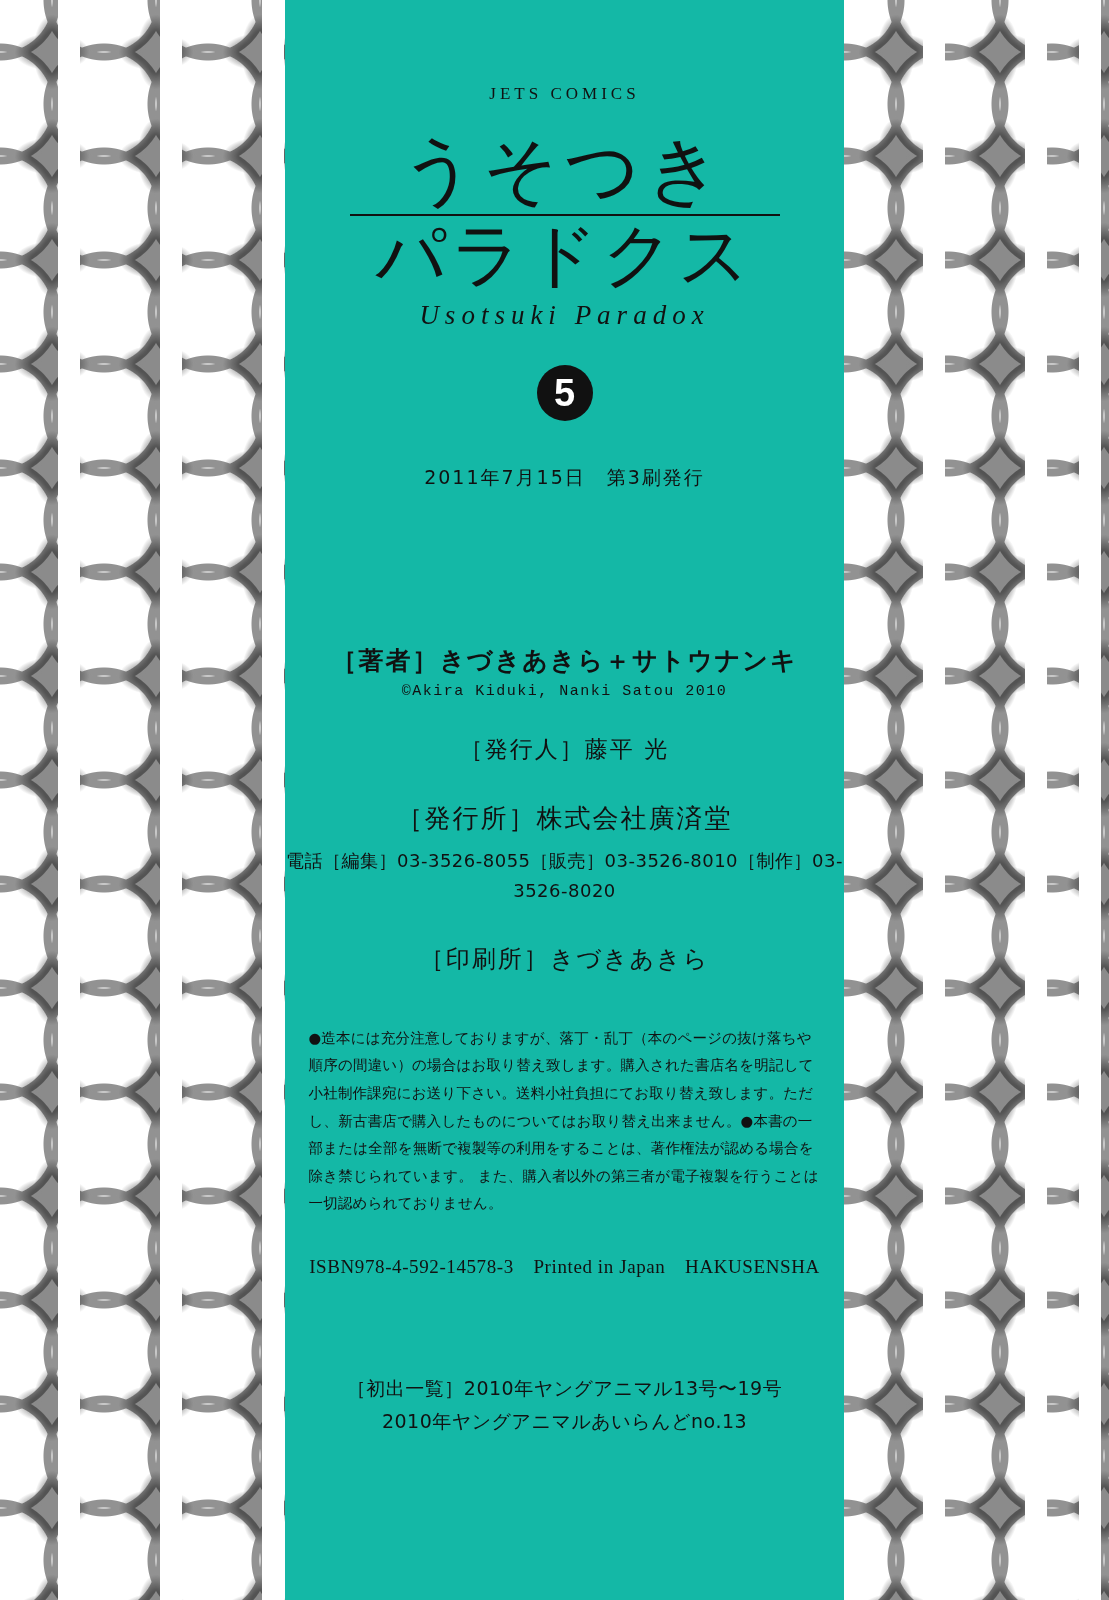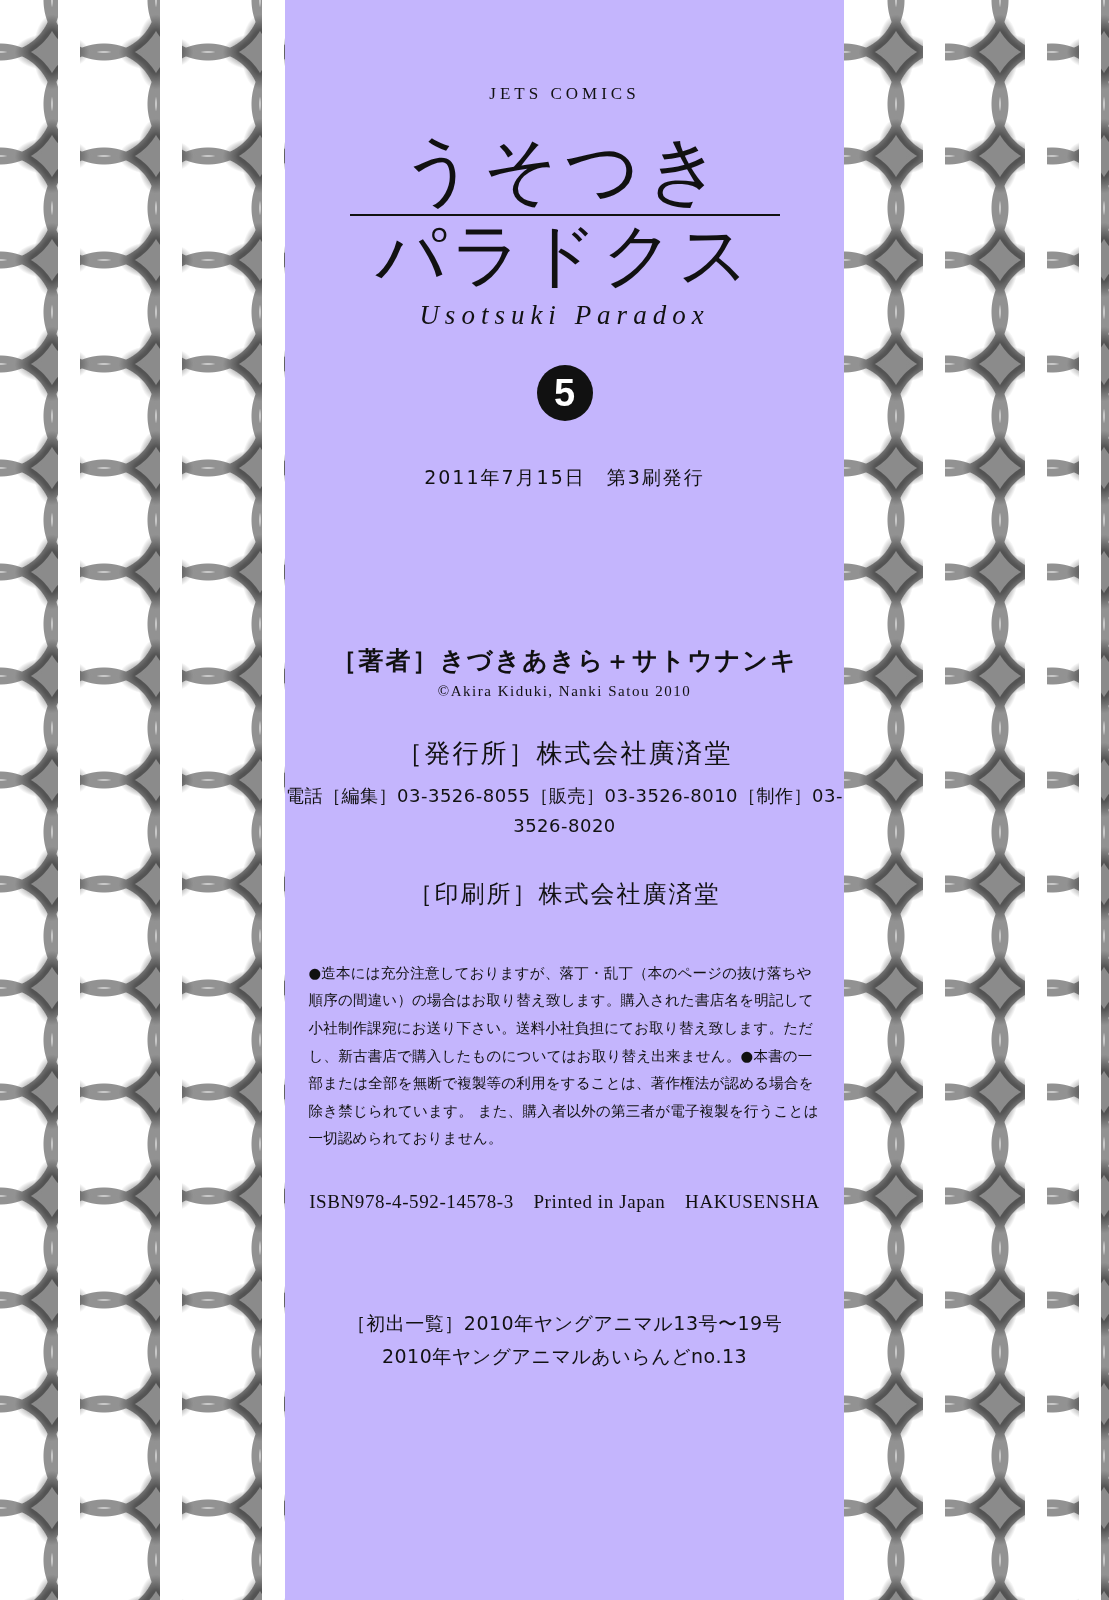--- a/index.html
+++ b/index.html
@@ -61,21 +61,21 @@
   .white-gap.g5 { right: 164px; }
   .white-gap.g6 { right: 8px;  }
 
   
   .page {
     position: absolute;
     left: 285px;
     right: 265px;
     top: 0;
     bottom: 0;
-    background: #c4b5fd;
+    background: #14b8a6;
     text-align: center;
   }
 
   .imprint {
     font-family: "Liberation Serif", serif;
     font-size: 17px;
     letter-spacing: 4px;
     margin-top: 84px;
     color: #111;
   }
@@ -128,21 +128,21 @@
 
   .credits { margin-top: 150px; }
 
   .author-line {
     font-family: Liberation Serif, serif;
     font-size: 25px;
     font-weight: bold;
     letter-spacing: 2px;
   }
   .copyright-line {
-    font-family: Liberation Serif, serif;
+    font-family: Liberation Mono, monospace;
     font-size: 15px;
     letter-spacing: 1.5px;
     margin-top: 6px;
   }
 
   .pub-person {
     margin-top: 34px;
     font-family: "DejaVu Sans", sans-serif;
     font-size: 23px;
     letter-spacing: 2px;
@@ -238,27 +238,28 @@
   <div class="volume-badge">5</div>
 
   <div class="printing-dates">
     <div>2011年7月15日　第3刷発行</div>
   </div>
 
   <div class="credits">
     <div class="author-line">［著者］きづきあきら＋サトウナンキ</div>
     <div class="copyright-line">©Akira Kiduki, Nanki Satou 2010</div>
 
+    <div class="pub-person">［発行人］藤平 光</div>
 
     <div class="publisher">［発行所］株式会社廣済堂</div>
     <div class="pub-address">
       <div>電話［編集］03-3526-8055［販売］03-3526-8010［制作］03-3526-8020</div>
     </div>
 
-    <div class="printer">［印刷所］株式会社廣済堂</div>
+    <div class="printer">［印刷所］きづきあきら</div>
   </div>
 
   <div class="notice">●造本には充分注意しておりますが、落丁・乱丁（本のページの抜け落ちや順序の間違い）の場合はお取り替え致します。購入された書店名を明記して小社制作課宛にお送り下さい。送料小社負担にてお取り替え致します。ただし、新古書店で購入したものについてはお取り替え出来ません。●本書の一部または全部を無断で複製等の利用をすることは、著作権法が認める場合を除き禁じられています。 また、購入者以外の第三者が電子複製を行うことは一切認められておりません。</div>
 
   <div class="isbn">ISBN978-4-592-14578-3　Printed in Japan　HAKUSENSHA</div>
 
   <div class="first-pub">
     <div>［初出一覧］2010年ヤングアニマル13号〜19号</div>
     <div>2010年ヤングアニマルあいらんどno.13</div>
   </div>

